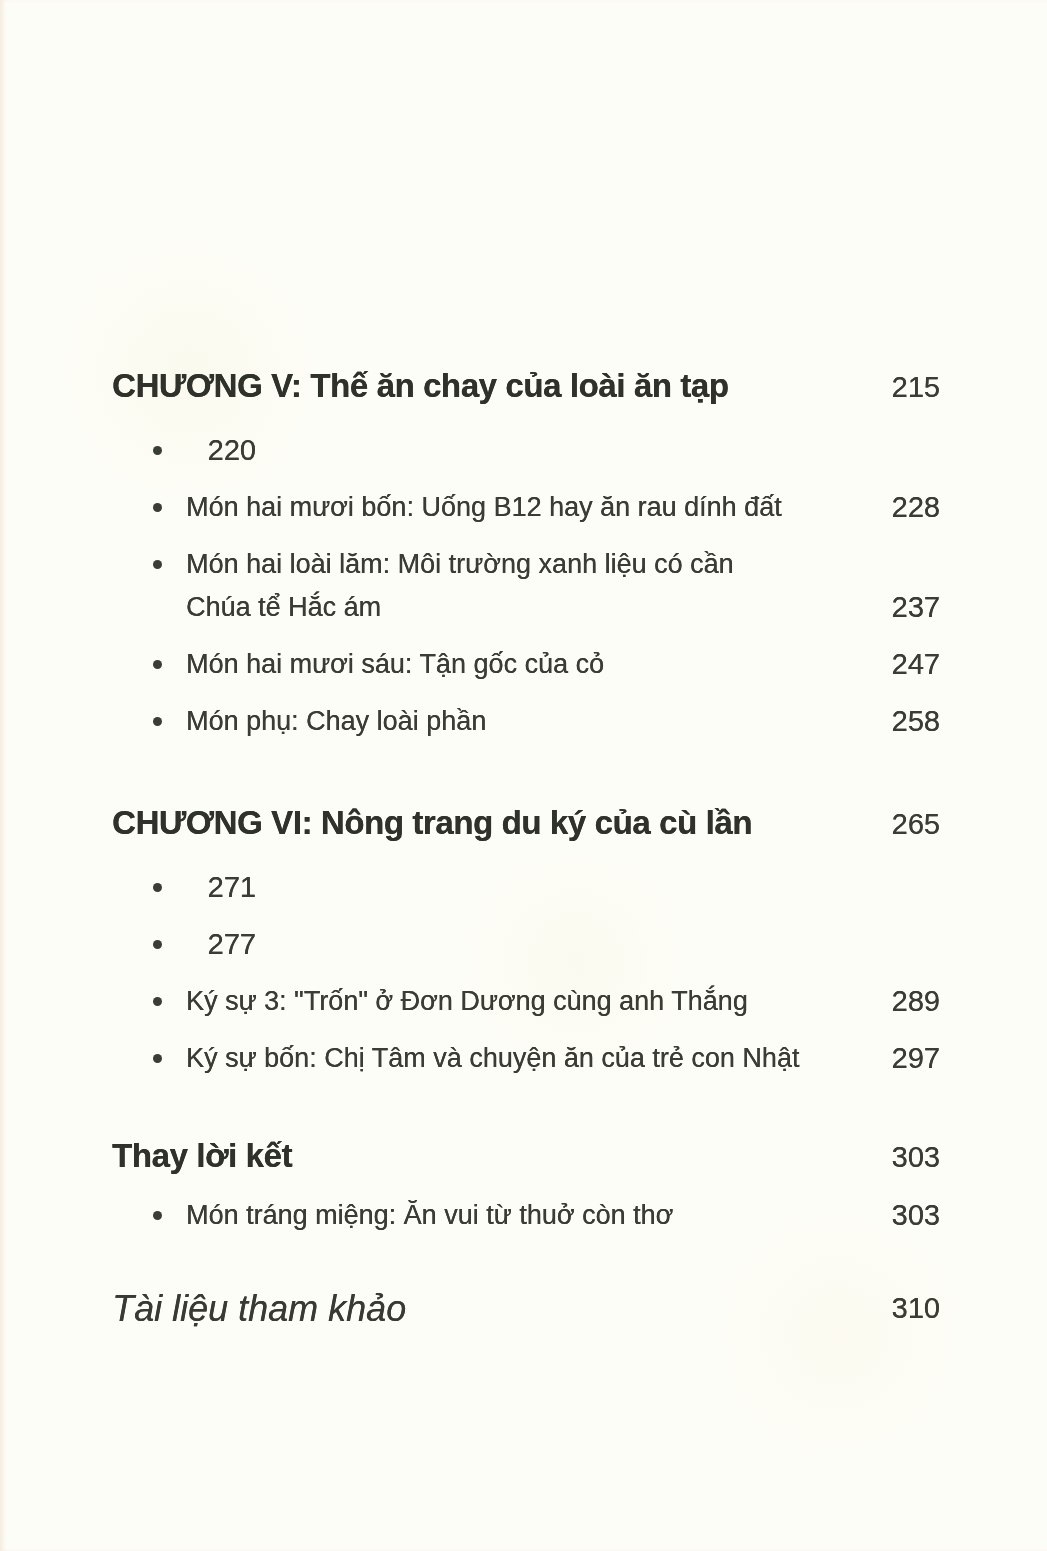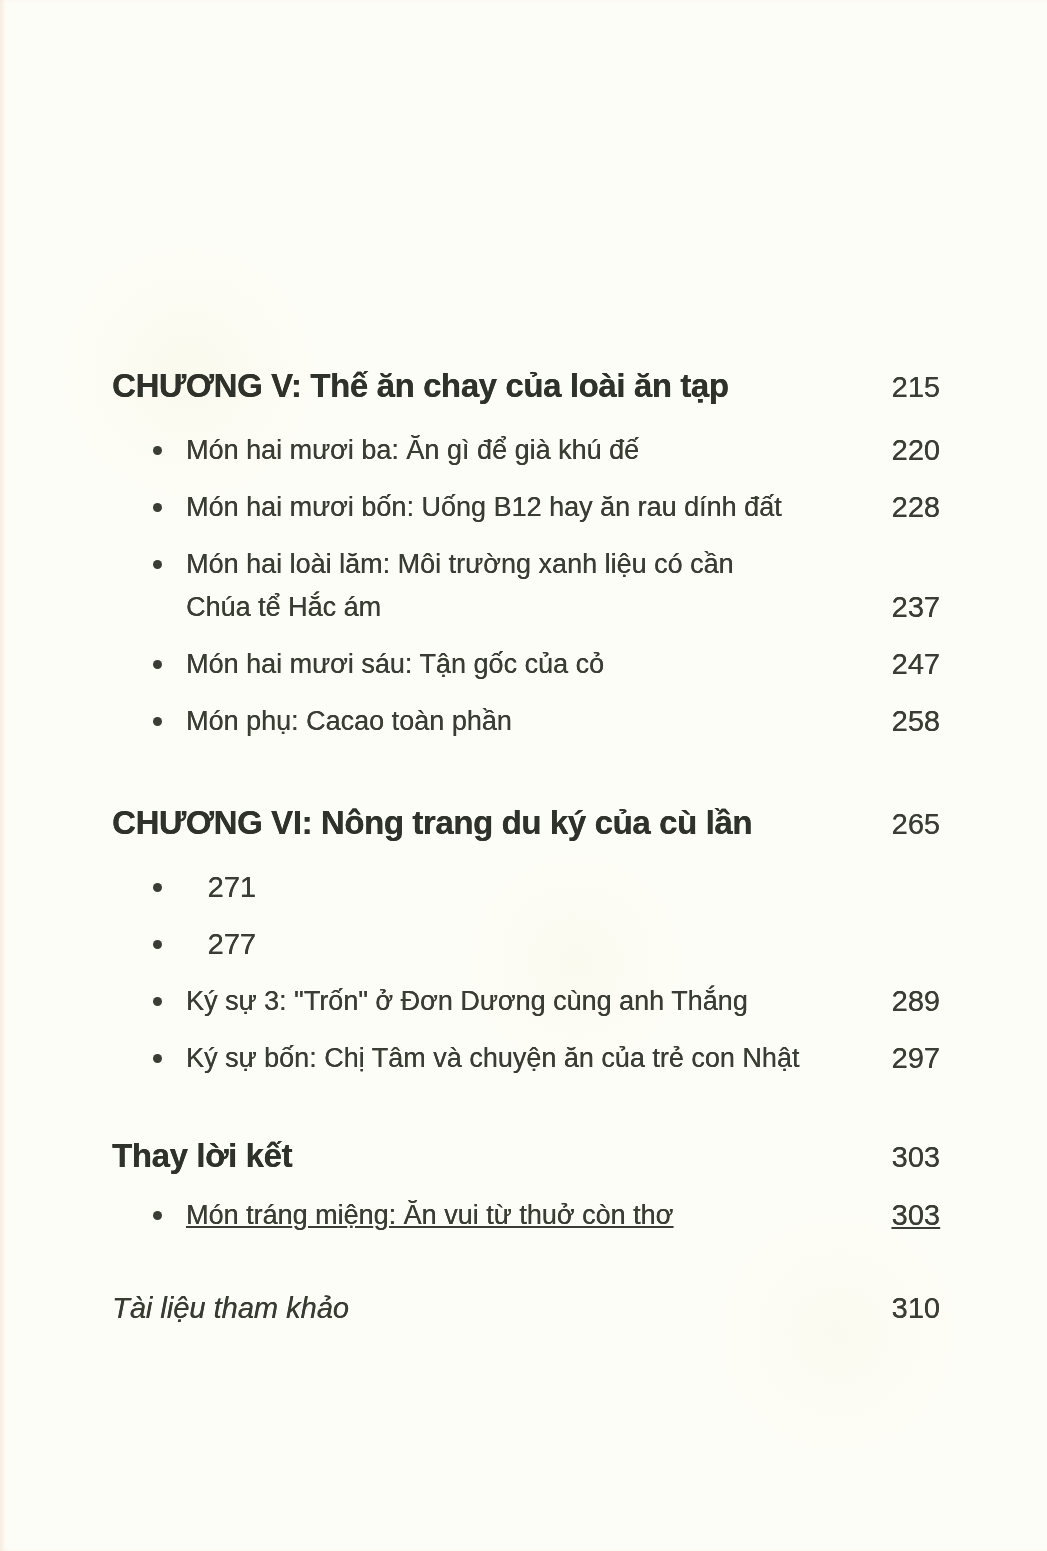--- a/index.html
+++ b/index.html
@@ -81,71 +81,70 @@
     align-self: flex-end;
     color: #3a3d34;
     text-shadow: 0.2px 0 0 currentColor;
   }
   .heading-row .pagenum {
     line-height: 40px;
     align-self: baseline;
   }
   .section-2 { margin-top: 60px; }
   .section-3 { margin-top: 56px; }
-  .section-3 .items { margin-top: 17px; text-decoration: underline; }
+  .section-3 .items { margin-top: 17px; }
   .footer-row {
     display: flex;
     align-items: baseline;
     margin-top: 50px;
     line-height: 43px;
   }
   .footer-title {
     flex: 1;
-    font-size: 29px;
+    font-size: 36px;
     font-style: italic;
     color: #383b32;
     text-shadow: 0.2px 0 0 currentColor;
   }
 </style>
 </head>
 <body>
 
 <div class="page">
   <div class="content">
 
     <section class="section-1">
       <div class="heading-row">
         <h2 class="heading">CHƯƠNG V: Thế ăn chay của loài ăn tạp</h2>
         <span class="pagenum">215</span>
       </div>
       <div class="items">
         <div class="item-row">
           <span class="bullet"></span>
-          <span class="item-title">Món hai mươi ba: Ăn gì để già khú đế</span>
           <span class="pagenum">220</span>
         </div>
         <div class="item-row">
           <span class="bullet"></span>
           <span class="item-title">Món hai mươi bốn: Uống B12 hay ăn rau dính đất</span>
           <span class="pagenum">228</span>
         </div>
         <div class="item-row">
           <span class="bullet"></span>
           <span class="item-title">Món hai loài lăm: Môi trường xanh liệu có cần
 Chúa tể Hắc ám</span>
           <span class="pagenum">237</span>
         </div>
         <div class="item-row">
           <span class="bullet"></span>
           <span class="item-title">Món hai mươi sáu: Tận gốc của cỏ</span>
           <span class="pagenum">247</span>
         </div>
         <div class="item-row">
           <span class="bullet"></span>
-          <span class="item-title">Món phụ: Cacao toàn phần</span>
+          <span class="item-title">Món phụ: Chay loài phần</span>
           <span class="pagenum">258</span>
         </div>
       </div>
     </section>
 
     <section class="section-2">
       <div class="heading-row">
         <h2 class="heading">CHƯƠNG VI: Nông trang du ký của cù lần</h2>
         <span class="pagenum">265</span>
       </div>

